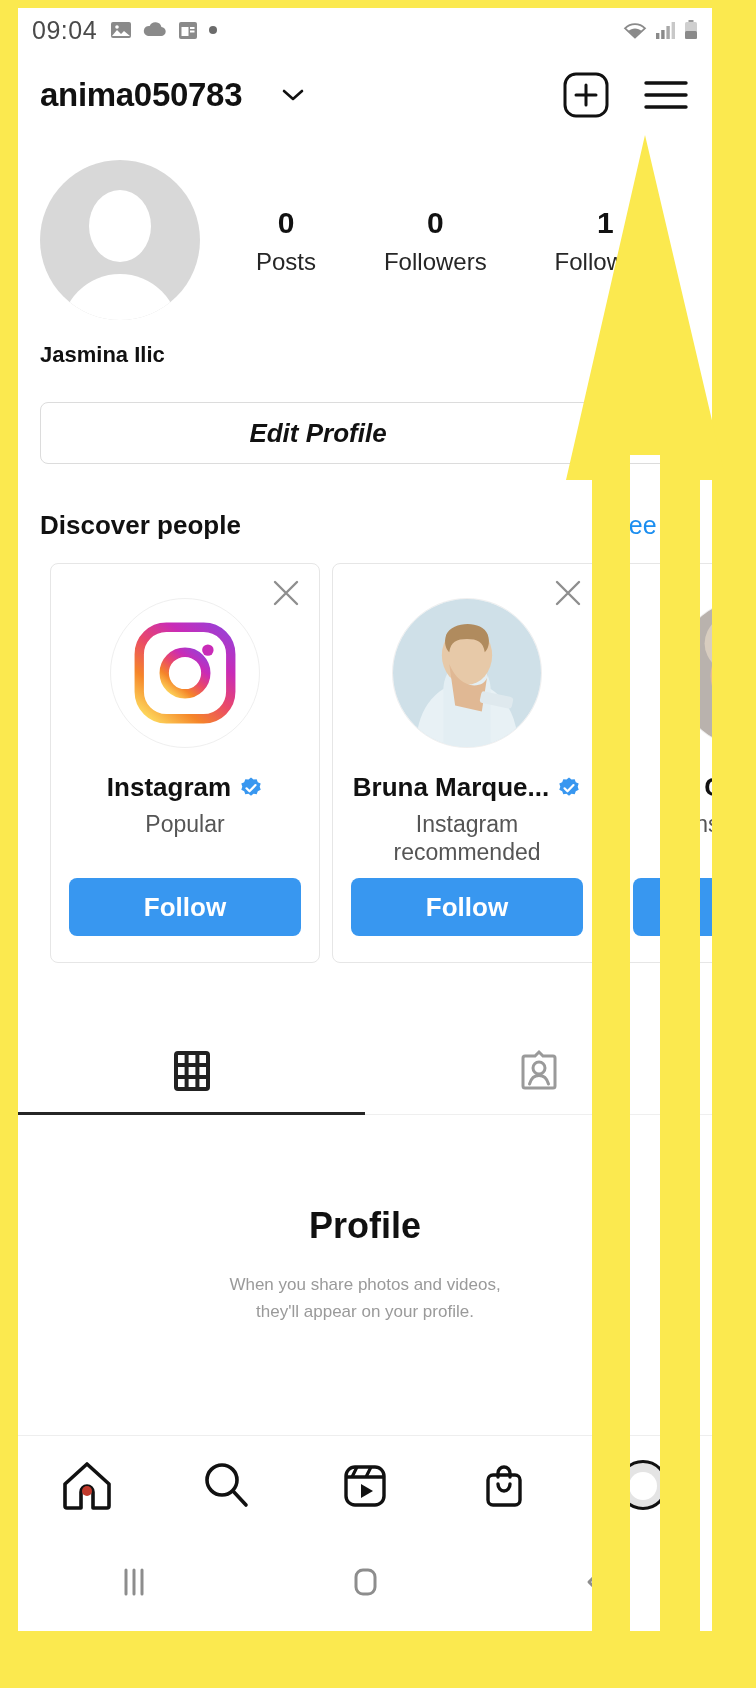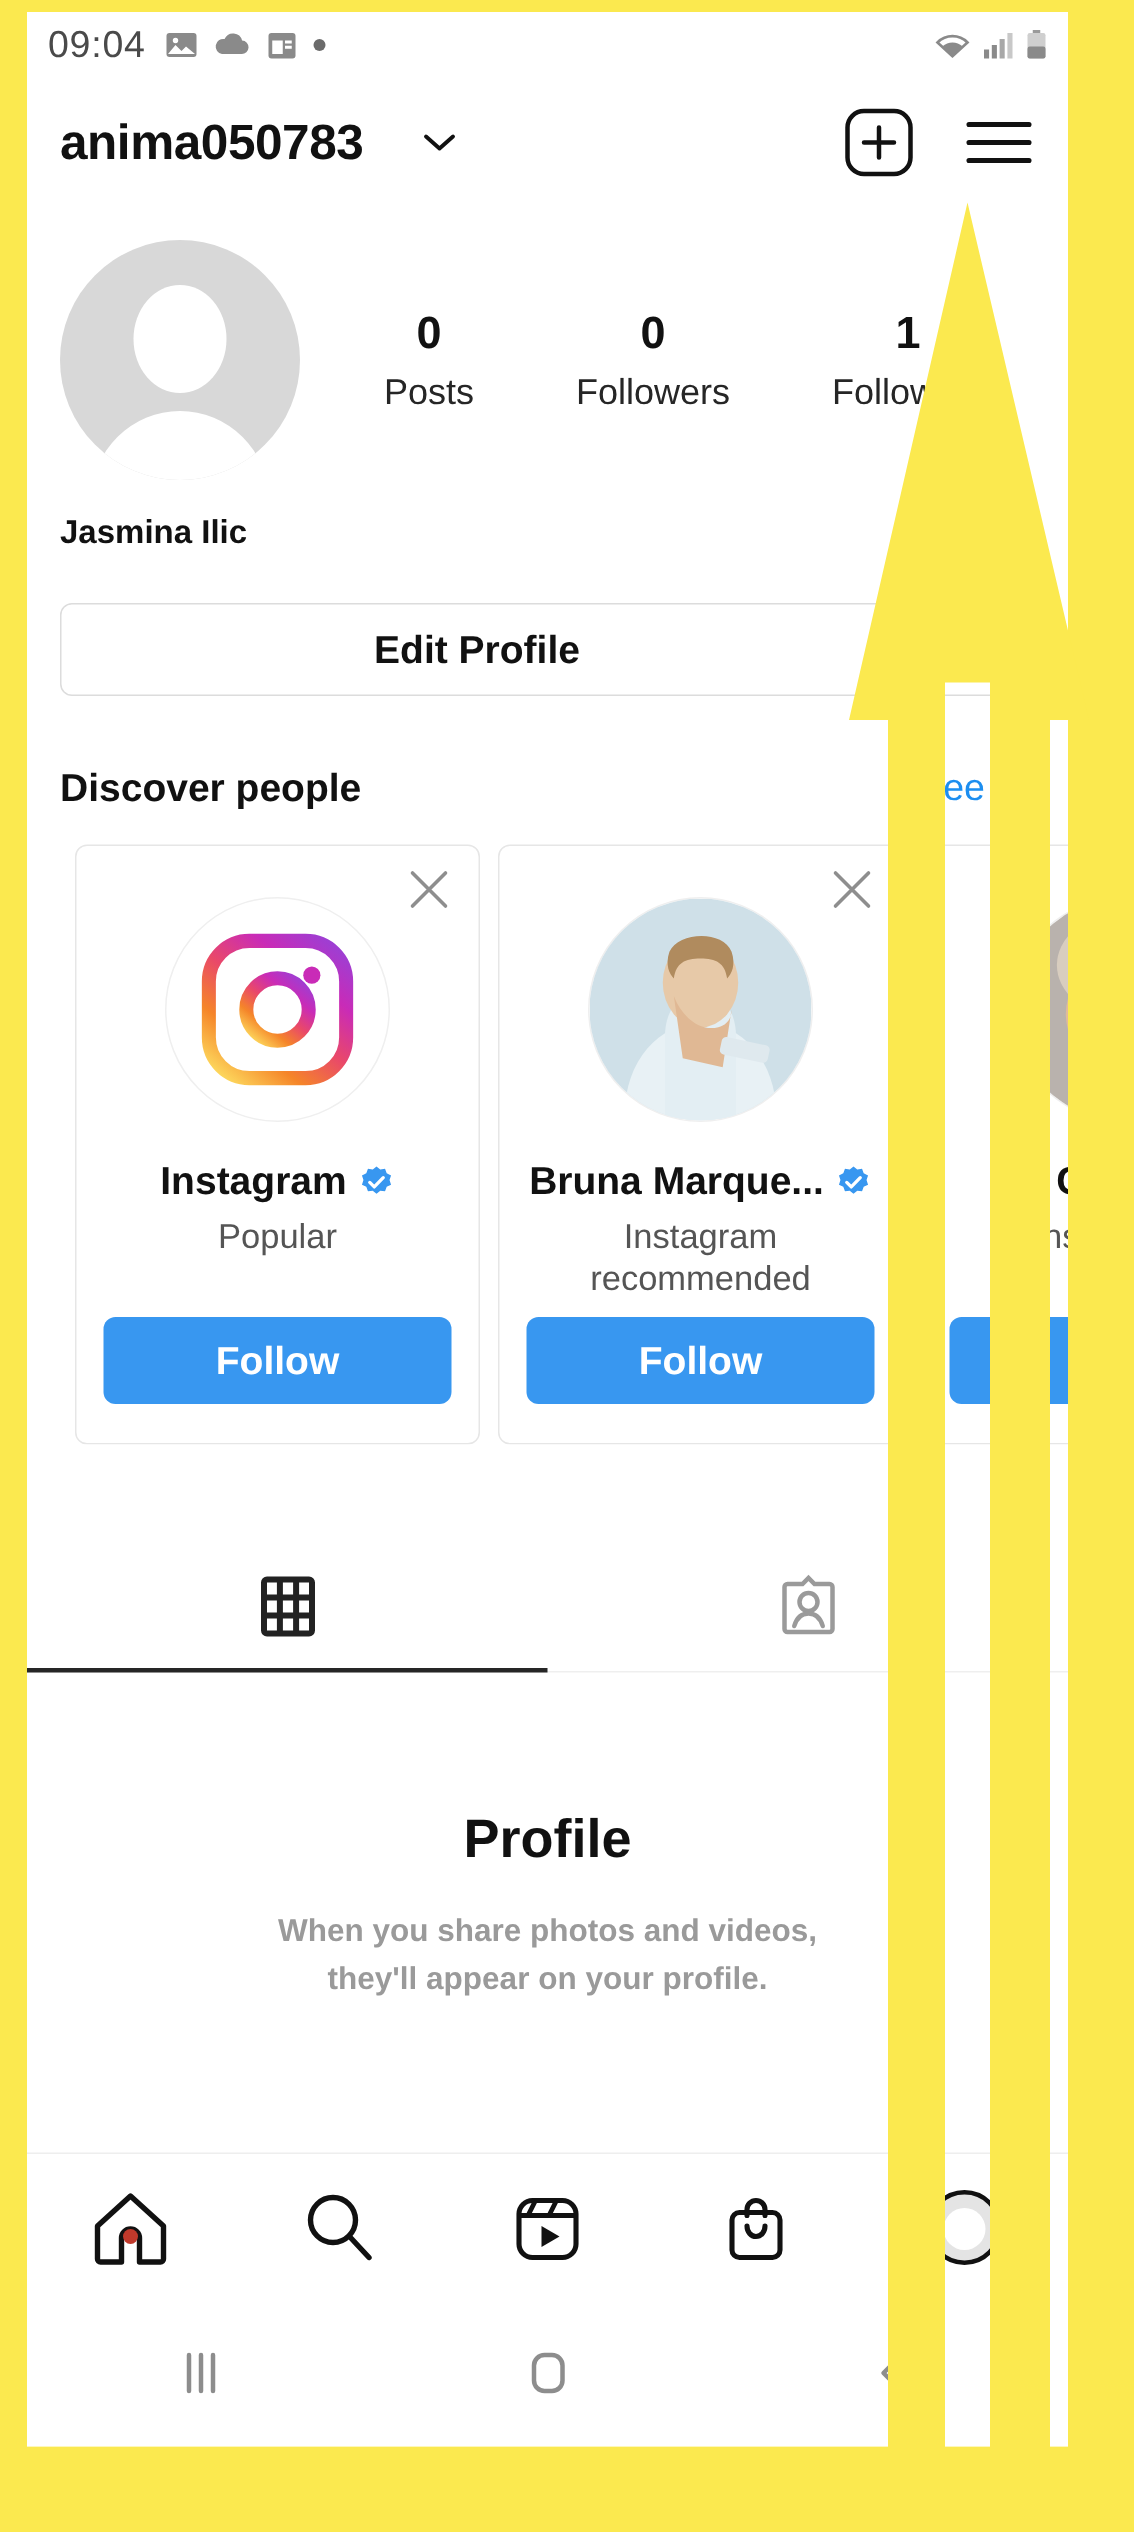--- a/index.html
+++ b/index.html
@@ -83,21 +83,21 @@
   .stat { text-align: center; }
   .stat-num { font-size: 30px; font-weight: bold; color: #111; line-height: 1.25; }
   .stat-label { font-size: 24px; color: #262626; margin-top: 6px; }
 
   .fullname {
     font-size: 22px; font-weight: bold; color: #111;
     padding: 22px 22px 0 22px;
   }
 
   
-  .btn-row { display: flex; gap: 12px; padding: 34px 22px 0 22px; }
+  .btn-row { display: flex; gap: 12px; padding: 34px 22px 0 22px; font-style: italic; }
   .edit-profile {
     flex: 1; height: 62px; border: 1px solid #dcdcdc; border-radius: 8px;
     background: #fff; display: flex; align-items: center; justify-content: center;
     font-size: 26px; font-weight: bold; color: #111;
   }
   .dropdown-btn {
     width: 82px; height: 62px; border: 1px solid #dcdcdc; border-radius: 8px;
     background: #fff; display: flex; align-items: center; justify-content: center;
   }
 
@@ -161,21 +161,21 @@
     content: ""; position: absolute; bottom: -1px; left: 0; right: 0;
     height: 3px; background: #262626;
   }
 
   
   .empty {
     text-align: center; padding-top: 90px;
   }
   .empty-title { font-size: 36px; font-weight: bold; color: #111; }
   .empty-sub {
-    font-size: 21px; color: #9a9a9a; margin-top: 26px; line-height: 1.45; font-weight: bold;
+    font-size: 17px; color: #9a9a9a; margin-top: 26px; line-height: 1.45;
   }
 
   
   .bottomnav {
     position: absolute; left: 0; right: 0; bottom: 98px; height: 98px;
     border-top: 1px solid #eee; background: #fff;
     display: flex; align-items: center;
   }
   .bn-item { flex: 1; display: flex; align-items: center; justify-content: center; position: relative; }
   .bn-dot {

